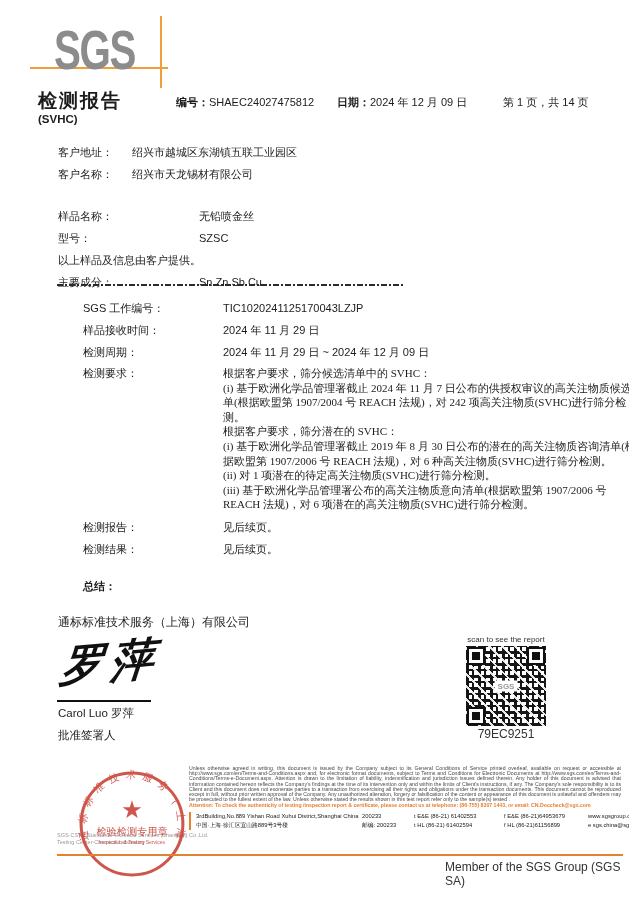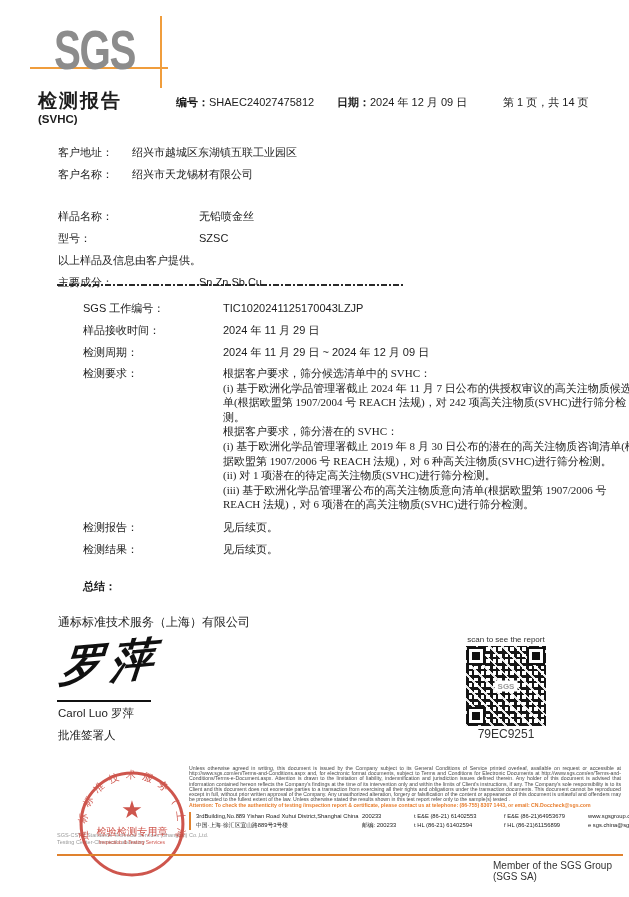--- a/index.html
+++ b/index.html
@@ -69,21 +69,21 @@
   .stamp{position:absolute;left:76px;top:6px;width:112px;height:112px;opacity:.85;}
   .footer-company{position:absolute;left:57px;top:70px;width:160px;font-size:5.5px;line-height:6.5px;color:#9a9a9a;}
   .footer-text{position:absolute;left:189px;top:4px;width:432px;}
   .disclaimer{font-size:5.2px;line-height:5.2px;color:#4a4a4a;text-align:justify;}
   .attention{font-size:5.2px;line-height:5.4px;color:#e87e2e;font-weight:bold;margin-top:1px;}
   .addr{margin-top:3px;border-left:2px solid #e0822e;padding-left:5px;}
   .addr-row{display:flex;font-size:5.8px;line-height:9px;color:#222;}
   .addr-row span{flex:none;overflow:hidden;white-space:nowrap;}
   .c0{width:166px;} .c1{width:52px;} .c2{width:90px;} .c3{width:84px;} .c4{width:88px;}
   .footer-rule{position:absolute;left:57px;top:92px;width:566px;height:2px;background:#e0822e;}
-  .member{position:absolute;left:445px;top:98px;font-size:10px;color:#333;margin-left:48px;}
+  .member{position:absolute;left:445px;top:98px;font-size:12px;color:#333;}
 </style>
 </head>
 <body>
 
 <div class="page">
 
   <div class="logo-wrap">
     <div class="logo-hline"></div>
     <div class="logo-vline"></div>
     <div class="logo-text">SGS</div>

